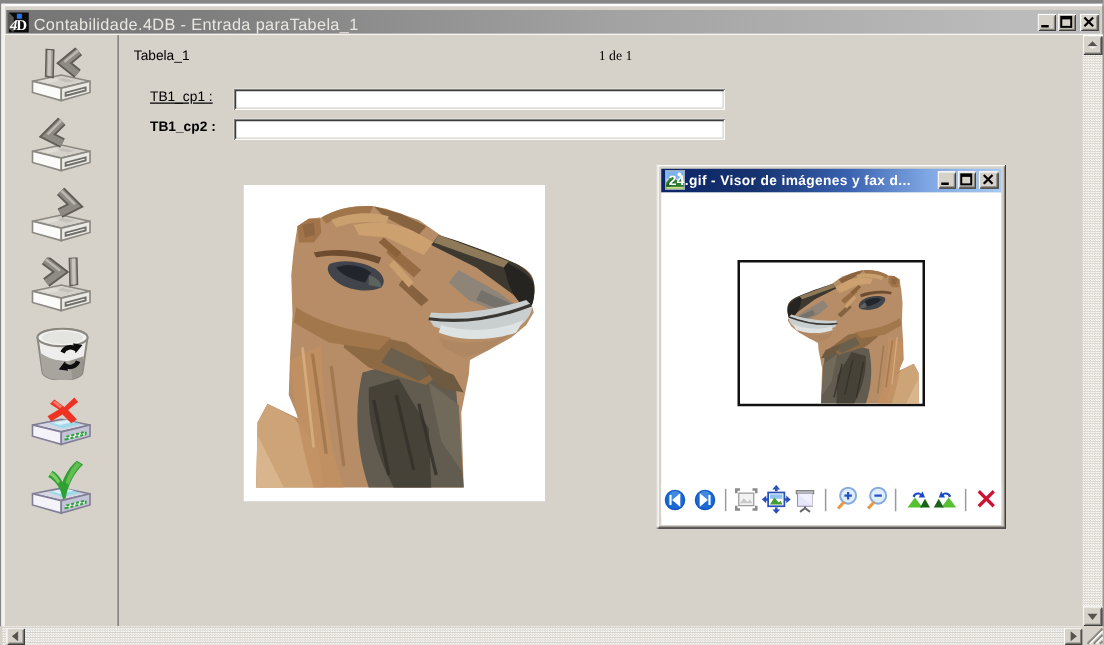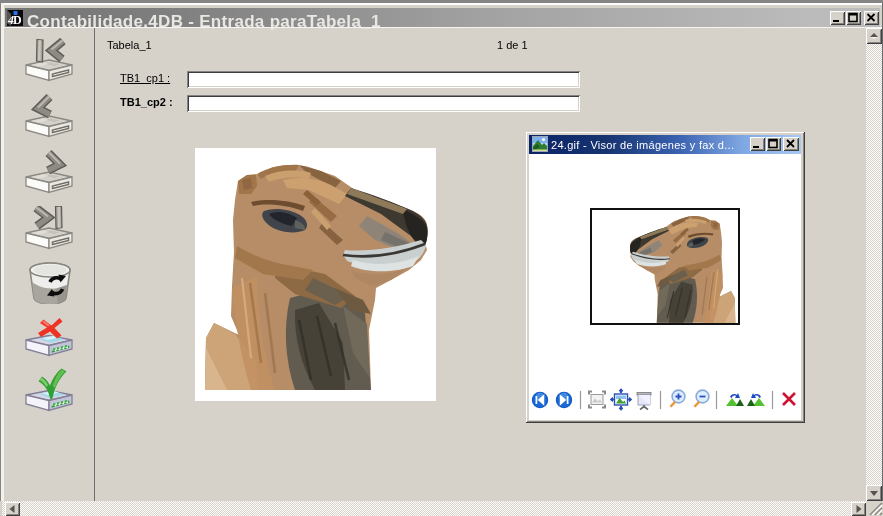--- a/index.html
+++ b/index.html
@@ -27,41 +27,41 @@
      background:linear-gradient(to right,#757575,#7e7e7e 18%,#a2a2a2 55%,#bbbbbb 92%);"></div>
 
 <div class="abs" style="left:7px;top:10px;width:16px;height:16px;background:#0a0a0a;">
   <svg width="16" height="16" viewBox="0 0 16 16">
     <polygon points="0,0 4,4 4,16 0,13" fill="#555"></polygon>
     <rect x="6.5" y="1" width="4" height="4" fill="#2277ee"></rect>
     <text x="1" y="14" font-family="Liberation Serif" font-style="italic" font-weight="bold" font-size="12" fill="#fff">4</text>
     <text x="6" y="14" font-family="Liberation Serif" font-weight="bold" font-size="12" fill="#fff">D</text>
   </svg>
 </div>
-<div class="abs" style="left:27px;top:12px;font-size:17px;font-weight:bold;color:#e9e7e1;letter-spacing:0.3px;">Contabilidade.4DB - Entrada paraTabela_1</div>
+<div class="abs" style="left:27px;top:12px;font-size:13px;font-weight:normal;color:#e9e7e1;letter-spacing:0.3px;">Contabilidade.4DB - Entrada paraTabela_1</div>
 
 <div class="abs btn3d" style="left:830px;top:11px;width:15px;height:14px;">
   <svg width="15" height="14" viewBox="0 0 15 14">
       <rect x="3" y="9" width="6" height="2" fill="#000"></rect>
     </svg></div>
 <div class="abs btn3d" style="left:846px;top:11px;width:15px;height:14px;">
   <svg width="15" height="14" viewBox="0 0 15 14">
       <rect x="3" y="2.5" width="8" height="8" fill="none" stroke="#000" stroke-width="1.6"></rect>
       <rect x="3" y="2.5" width="8" height="2" fill="#000"></rect>
     </svg></div>
 <div class="abs btn3d" style="left:864px;top:11px;width:15px;height:14px;">
   <svg width="15" height="14" viewBox="0 0 15 14">
       <path d="M3.5 3 L10.5 10 M10.5 3 L3.5 10" stroke="#000" stroke-width="1.8"></path>
     </svg></div>
 <div class="abs" style="left:2px;top:27px;width:880px;height:1px;background:#f5f4f1;"></div>
 
 <div class="abs" style="left:94px;top:28px;width:1px;height:473px;background:#6f6f6f;"></div>
 
 <div class="abs lbl" style="left:107px;top:39px;">Tabela_1</div>
-<div class="abs lbl" style="left:497px;top:39px;">1 de 1</div>
+<div class="abs lbl" style="left:479px;top:39px;font-family:Liberation Serif, serif;">1 de 1</div>
 <div class="abs lbl" style="left:120px;top:72px;text-decoration:underline;">TB1_cp1 :</div>
 <div class="abs lbl" style="left:120px;top:96px;font-weight:bold;">TB1_cp2 :</div>
 <div class="abs sunken" style="left:187px;top:71px;width:393px;height:17px;"></div>
 <div class="abs sunken" style="left:187px;top:95px;width:393px;height:17px;"></div>
 
 <div class="abs" style="left:195px;top:148px;width:241px;height:253px;background:#fff;">
   <svg width="241" height="253" viewBox="0 0 241 253">
       <use href="#camel"></use>
     </svg>
 </div>
@@ -131,21 +131,21 @@
 <div class="abs" style="left:532px;top:136px;width:16px;height:16px;">
   <svg width="16" height="16" viewBox="0 0 16 16">
     <rect x="0.5" y="0.5" width="15" height="15" fill="#bcd6f8" stroke="#9aa6b8"></rect>
     <rect x="1" y="1" width="14" height="6" fill="#7ab2ef"></rect>
     <path d="M1 10 L6 4 L10 9 L12 7 L15 10 L15 15 L1 15 Z" fill="#2e7d32"></path>
     <path d="M1 12 L5 8 L8 11 L1 15 Z" fill="#1b5e20"></path>
     <circle cx="11.5" cy="3.5" r="1.6" fill="#fdfdfd"></circle>
     <path d="M1 13.5 L15 13.5 L15 15 L1 15 Z" fill="#cfe08a"></path>
   </svg>
 </div>
-<div class="abs" style="left:551px;top:139px;font-size:11px;font-weight:normal;color:#fff;letter-spacing:0.3px;white-space:nowrap;overflow:hidden;width:196px;">24.gif - Visor de imágenes y fax d...</div>
+<div class="abs" style="left:535px;top:139px;font-size:11px;font-weight:bold;color:#fff;letter-spacing:0.3px;white-space:nowrap;overflow:hidden;width:196px;">24.gif - Visor de imágenes y fax d...</div>
 
 <div class="abs btn3d" style="left:750px;top:137px;width:15px;height:14px;">
   <svg width="15" height="14">
       <rect x="3" y="9" width="6" height="2" fill="#000"></rect>
     </svg></div>
 <div class="abs btn3d" style="left:766px;top:137px;width:15px;height:14px;">
   <svg width="15" height="14" viewBox="0 0 15 14">
       <rect x="3" y="2.5" width="8" height="8" fill="none" stroke="#000" stroke-width="1.6"></rect>
       <rect x="3" y="2.5" width="8" height="2" fill="#000"></rect>
     </svg></div>

